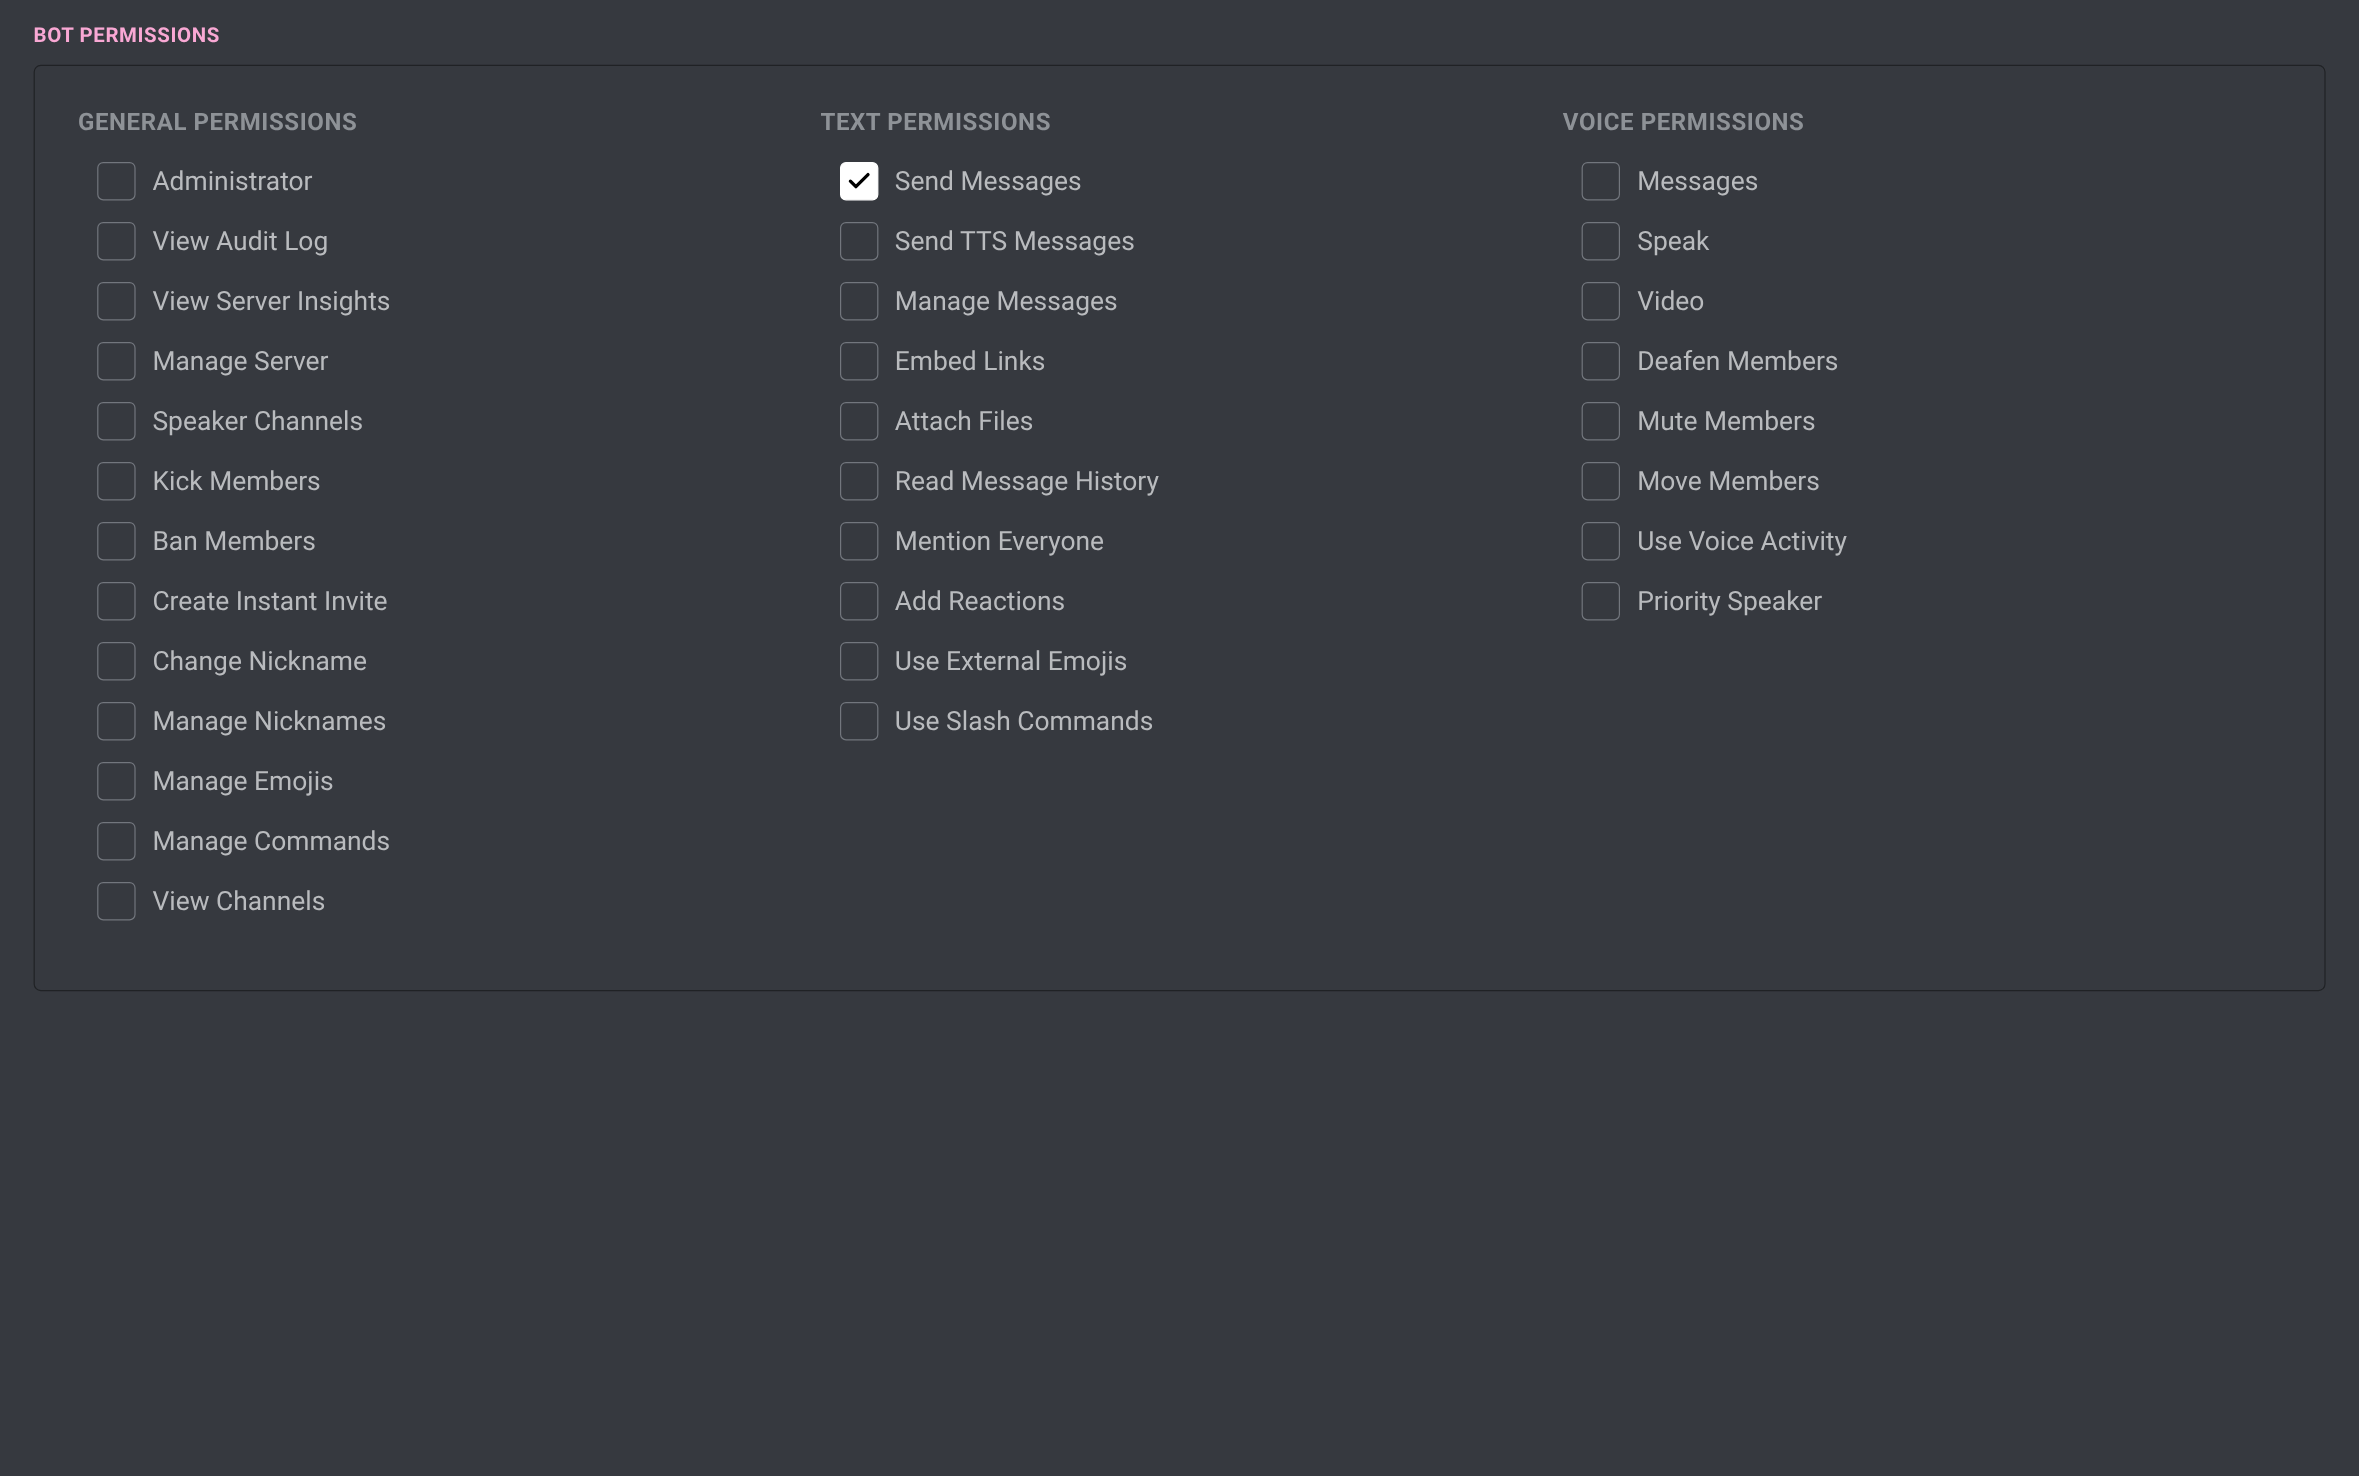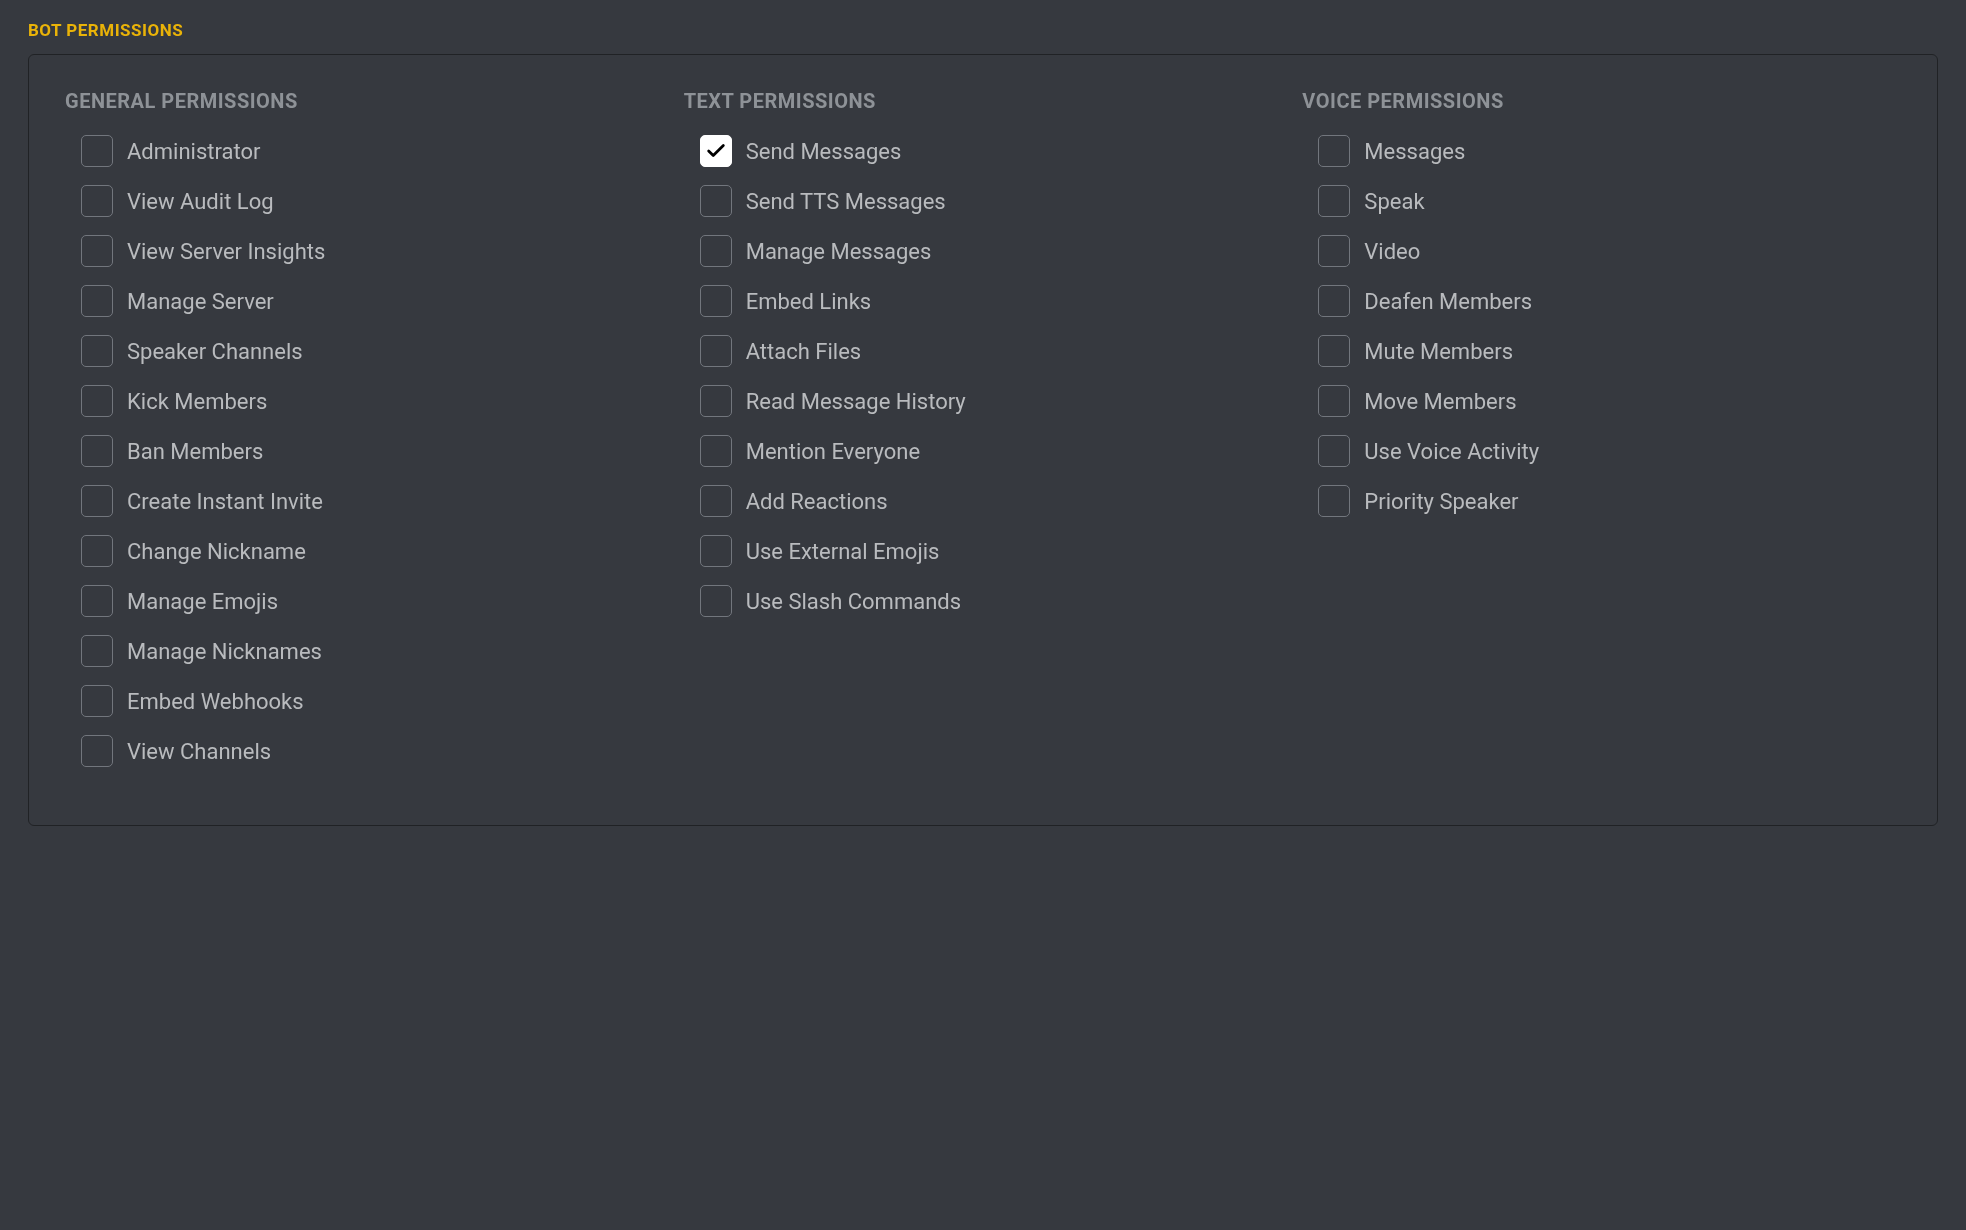--- a/index.html
+++ b/index.html
@@ -12,21 +12,21 @@
       background-color: #36393f;
       font-family: -apple-system, BlinkMacSystemFont, "Segoe UI", Roboto, Helvetica, Arial, sans-serif;
       padding: 20px 28px;
       color: #b9bbbe;
     }
     
     .section-title {
       font-size: 17px;
       font-weight: 700;
       letter-spacing: 0.5px;
-      color: #eab308;
+      color: #f9a8d4;
       text-transform: uppercase;
       margin-bottom: 14px;
     }
     
     .permissions-box {
       border: 1.5px solid #202225;
       border-radius: 6px;
       padding: 34px 36px 40px 36px;
       display: flex;
       gap: 20px;
@@ -127,29 +127,29 @@
       <div class="checkbox-item">
         <div class="checkbox"></div>
         <span class="checkbox-label">Create Instant Invite</span>
       </div>
       <div class="checkbox-item">
         <div class="checkbox"></div>
         <span class="checkbox-label">Change Nickname</span>
       </div>
       <div class="checkbox-item">
         <div class="checkbox"></div>
+        <span class="checkbox-label">Manage Nicknames</span>
+      </div>
+      <div class="checkbox-item">
+        <div class="checkbox"></div>
         <span class="checkbox-label">Manage Emojis</span>
       </div>
       <div class="checkbox-item">
         <div class="checkbox"></div>
-        <span class="checkbox-label">Manage Nicknames</span>
-      </div>
-      <div class="checkbox-item">
-        <div class="checkbox"></div>
-        <span class="checkbox-label">Embed Webhooks</span>
+        <span class="checkbox-label">Manage Commands</span>
       </div>
       <div class="checkbox-item">
         <div class="checkbox"></div>
         <span class="checkbox-label">View Channels</span>
       </div>
     </div>
     <div class="column">
       <div class="column-title">Text Permissions</div>
       <div class="checkbox-item">
         <div class="checkbox checked">

